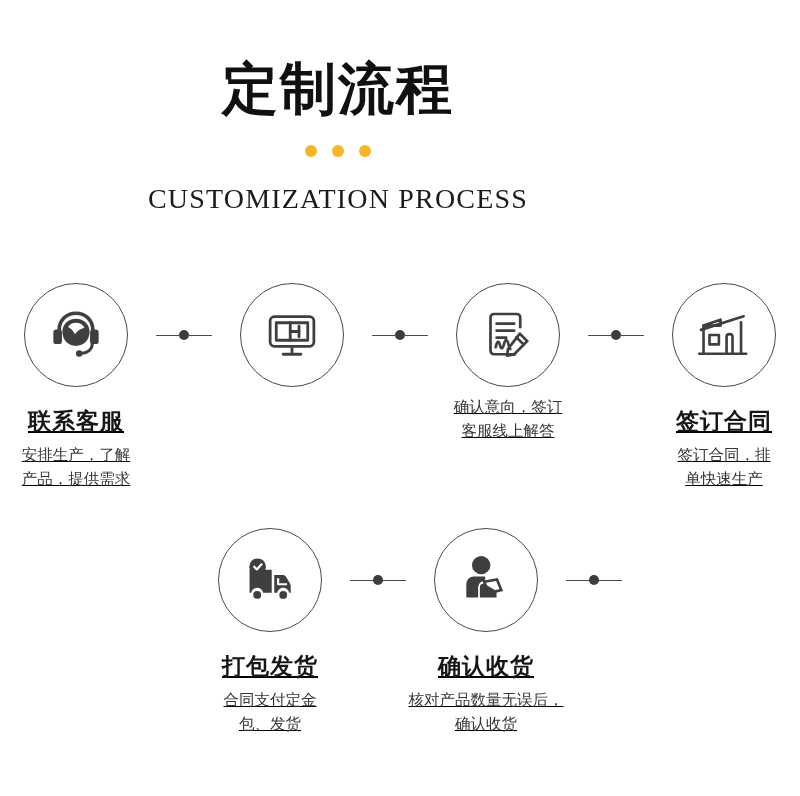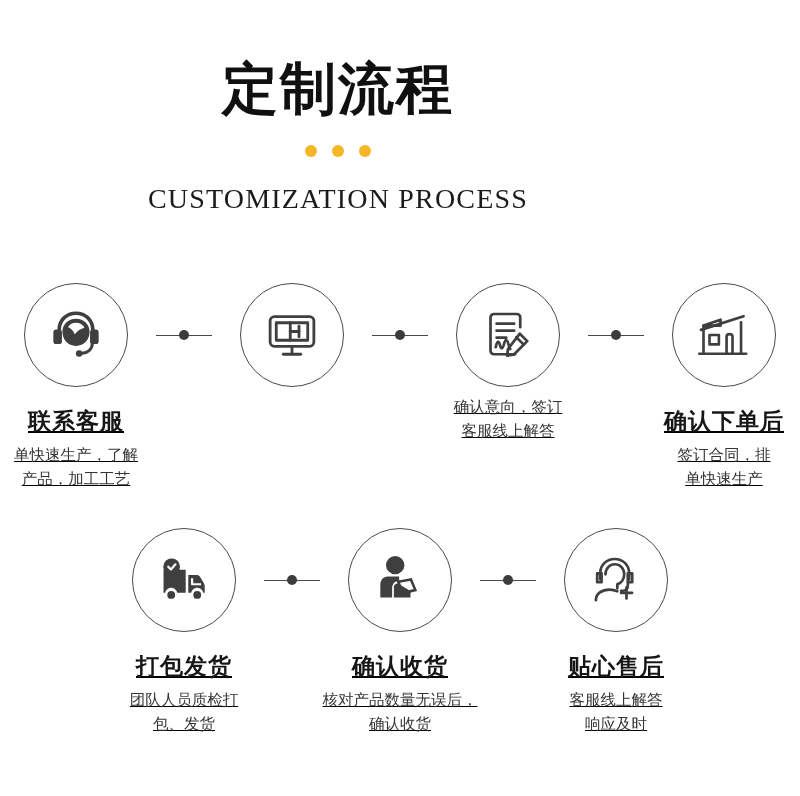--- a/index.html
+++ b/index.html
@@ -172,22 +172,22 @@
             <rect x="7" y="26" width="9.5" height="16" rx="3.2"></rect>
             <rect x="47.5" y="26" width="9.5" height="16" rx="3.2"></rect>
             <path d="M32 14 C23.2 14 17 20.2 17 28.4 C17 37 23.2 44 32 44 C40.8 44 47 37 47 28.4 C47 20.2 40.8 14 32 14 Z M32 18.5 C36.2 18.5 39.5 20.6 41.3 23.9 C37.2 24.9 33.4 27.3 30.7 31.1 C28.9 27.2 26.4 24.5 23.2 23.1 C25.1 20.2 28.2 18.5 32 18.5 Z"></path>
             <path d="M50 36 L50 41.5 C50 47.5 45.2 51.6 38.8 52.2" fill="none" stroke="#3f3f3f" stroke-width="3.3" stroke-linecap="round"></path>
             <circle cx="35.5" cy="52.4" r="3.6"></circle>
           </g>
         </svg>
       </div>
       <div class="step-title">联系客服</div>
       <div class="step-desc">
-        <span>单快速生产，了解</span><br>
-        <span>产品，加工工艺</span>
+        <span>安排生产，了解</span><br>
+        <span>产品，提供需求</span>
       </div>
     </div>
 
     <div class="connector">
       <div class="line"></div>
       <div class="node"></div>
     </div>
 
     <div class="step">
       <div class="circle">
@@ -242,21 +242,21 @@
             <path d="M10 50 L10 17"></path>
             <path d="M54 50 L54 13"></path>
             <path d="M5 50 L60 50"></path>
             <path d="M10 17 L30 17 L30 10 L10 17 Z"></path>
             <path d="M7 22 L57 6"></path>
             <rect x="17" y="28" width="11" height="11"></rect>
             <path d="M37 50 L37 30 C37 28 38.4 27 40.5 27 C42.6 27 44 28 44 30 L44 50"></path>
           </g>
         </svg>
       </div>
-      <div class="step-title">确认下单后</div>
+      <div class="step-title">签订合同</div>
       <div class="step-desc">
         <span>签订合同，排</span><br>
         <span>单快速生产</span>
       </div>
     </div>
 
   </div>
 
   <div class="row row-2">
 
@@ -269,21 +269,21 @@
             <circle cx="19" cy="45.5" r="4.6"></circle>
             <circle cx="49.5" cy="45.5" r="4.6"></circle>
             <circle cx="19.5" cy="12.5" r="9.8"></circle>
           </g>
           <path d="M15.5 12.5 L18.6 15.6 L24 9.6" fill="none" stroke="#ffffff" stroke-width="2.6" stroke-linecap="round" stroke-linejoin="round"></path>
           <path d="M43.5 26 L43.5 33 L54 33" fill="none" stroke="#ffffff" stroke-width="2.6" stroke-linejoin="round"></path>
         </svg>
       </div>
       <div class="step-title">打包发货</div>
       <div class="step-desc">
-        <span>团队人员质检打</span><br>
+        <span>合同支付定金</span><br>
         <span>包、发货</span>
       </div>
     </div>
 
     <div class="connector">
       <div class="line"></div>
       <div class="node"></div>
     </div>
 
     <div class="step">
@@ -302,37 +302,16 @@
         <span>核对产品数量无误后，</span><br>
         <span>确认收货</span>
       </div>
     </div>
 
     <div class="connector">
       <div class="line"></div>
       <div class="node"></div>
     </div>
 
-    <div class="step">
-      <div class="circle">
-        <svg width="56" height="56" viewBox="0 0 64 64">
-          <g fill="none" stroke="#3f3f3f" stroke-width="3.1" stroke-linecap="round" stroke-linejoin="round">
-            <path d="M14 31 L14 24 C14 14.5 21.5 8 30.5 8 C39.5 8 47 14.5 47 24 L47 31"></path>
-            <path d="M20 25.5 C20 19 24.7 14 30.7 14 C36.7 14 41.4 19 41.4 25.5 C41.4 31 38 35.5 33.5 37 L33.5 41.5"></path>
-            <path d="M10.5 24.5 L15.5 24.5 L15.5 34.5 L10.5 34.5 Z"></path>
-            <path d="M45.5 24.5 L50.5 24.5 L50.5 34.5 L45.5 34.5 Z"></path>
-            <path d="M45.5 36 L45.5 39 C45.5 42.5 42 44.5 38 44.5"></path>
-            <path d="M9 55 C9 47.5 16 43 24.5 43 C28 43 31 43.7 33.5 44.9"></path>
-            <path d="M44 40.5 L44 53"></path>
-            <path d="M37.8 46.8 L50.3 46.8"></path>
-          </g>
-        </svg>
-      </div>
-      <div class="step-title">贴心售后</div>
-      <div class="step-desc">
-        <span>客服线上解答</span><br>
-        <span>响应及时</span>
-      </div>
-    </div>
 
   </div>
 
 </div>
 
 </body></html>

